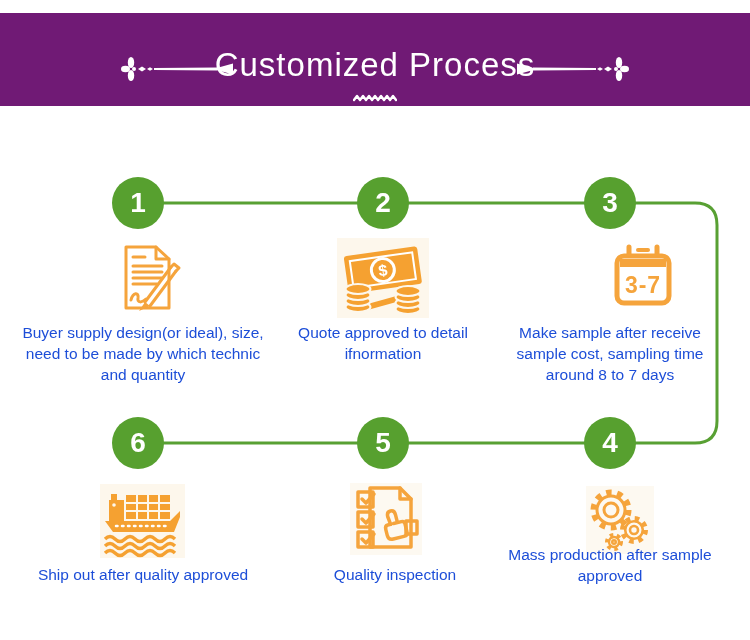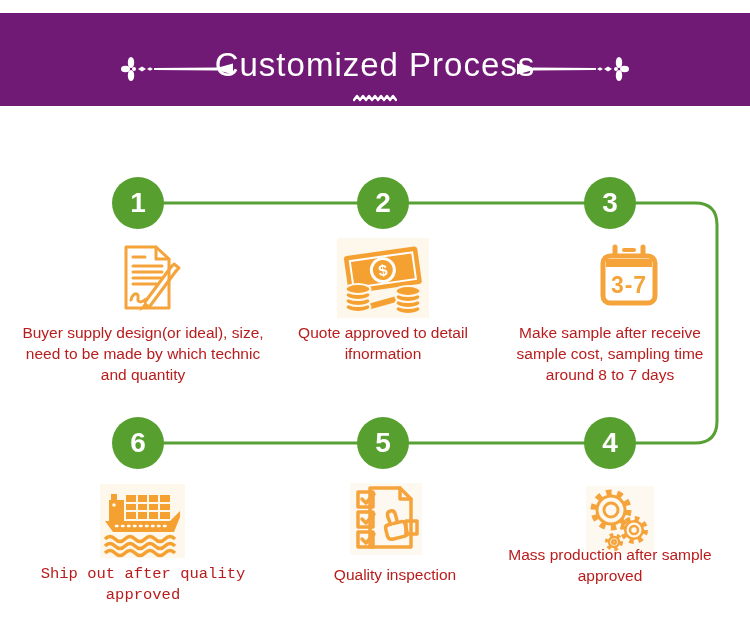--- a/index.html
+++ b/index.html
@@ -21,34 +21,34 @@
   
   .circle { position:absolute; width:52px; height:52px; border-radius:50%; background:#57a02f;
             color:#fff; font-size:28px; font-weight:bold; text-align:center; line-height:52px; }
   .c1 { left:112px; top:177px; } .c2 { left:357px; top:177px; } .c3 { left:584px; top:177px; }
   .c4 { left:584px; top:417px; } .c5 { left:357px; top:417px; } .c6 { left:112px; top:417px; }
 
   
   .icon { position:absolute; }
   .i1 { left:112px; top:240px; width:70px; height:75px; }
   .i2 { left:337px; top:238px; width:92px; height:80px; }
-  .i3 { left:597px; top:243px; width:64px; height:66px; }
+  .i3 { left:611px; top:243px; width:64px; height:66px; }
   .i4 { left:586px; top:486px; width:68px; height:68px; }
   .i5 { left:350px; top:483px; width:72px; height:72px; }
   .i6 { left:100px; top:484px; width:85px; height:74px; }
   .icon svg { width:100%; height:100%; display:block; }
 
   
-  .caption { position:absolute; text-align:center; color:#b91c1c; font-size:15.5px; line-height:21px; }
+  .caption { position:absolute; text-align:center; color:#1d4ed8; font-size:15.5px; line-height:21px; }
   .t1 { left:12px;  top:322px; width:262px; }
   .t2 { left:288px; top:322px; width:190px; }
   .t3 { left:503px; top:322px; width:214px; }
   .t4 { left:500px; top:544px; width:220px; }
   .t5 { left:312px; top:564px; width:166px; }
-  .t6 { left:20px;  top:564px; width:246px;font-family:Liberation Mono, monospace; }
+  .t6 { left:20px;  top:564px; width:246px; }
 </style>
 </head>
 <body>
 
 <div id="stage">
 
   <div class="banner">
     <svg class="ornament left" viewBox="0 0 116 24">
       <g fill="#ffffff">
         <ellipse cx="10" cy="5.5" rx="3.2" ry="5.5"></ellipse>

